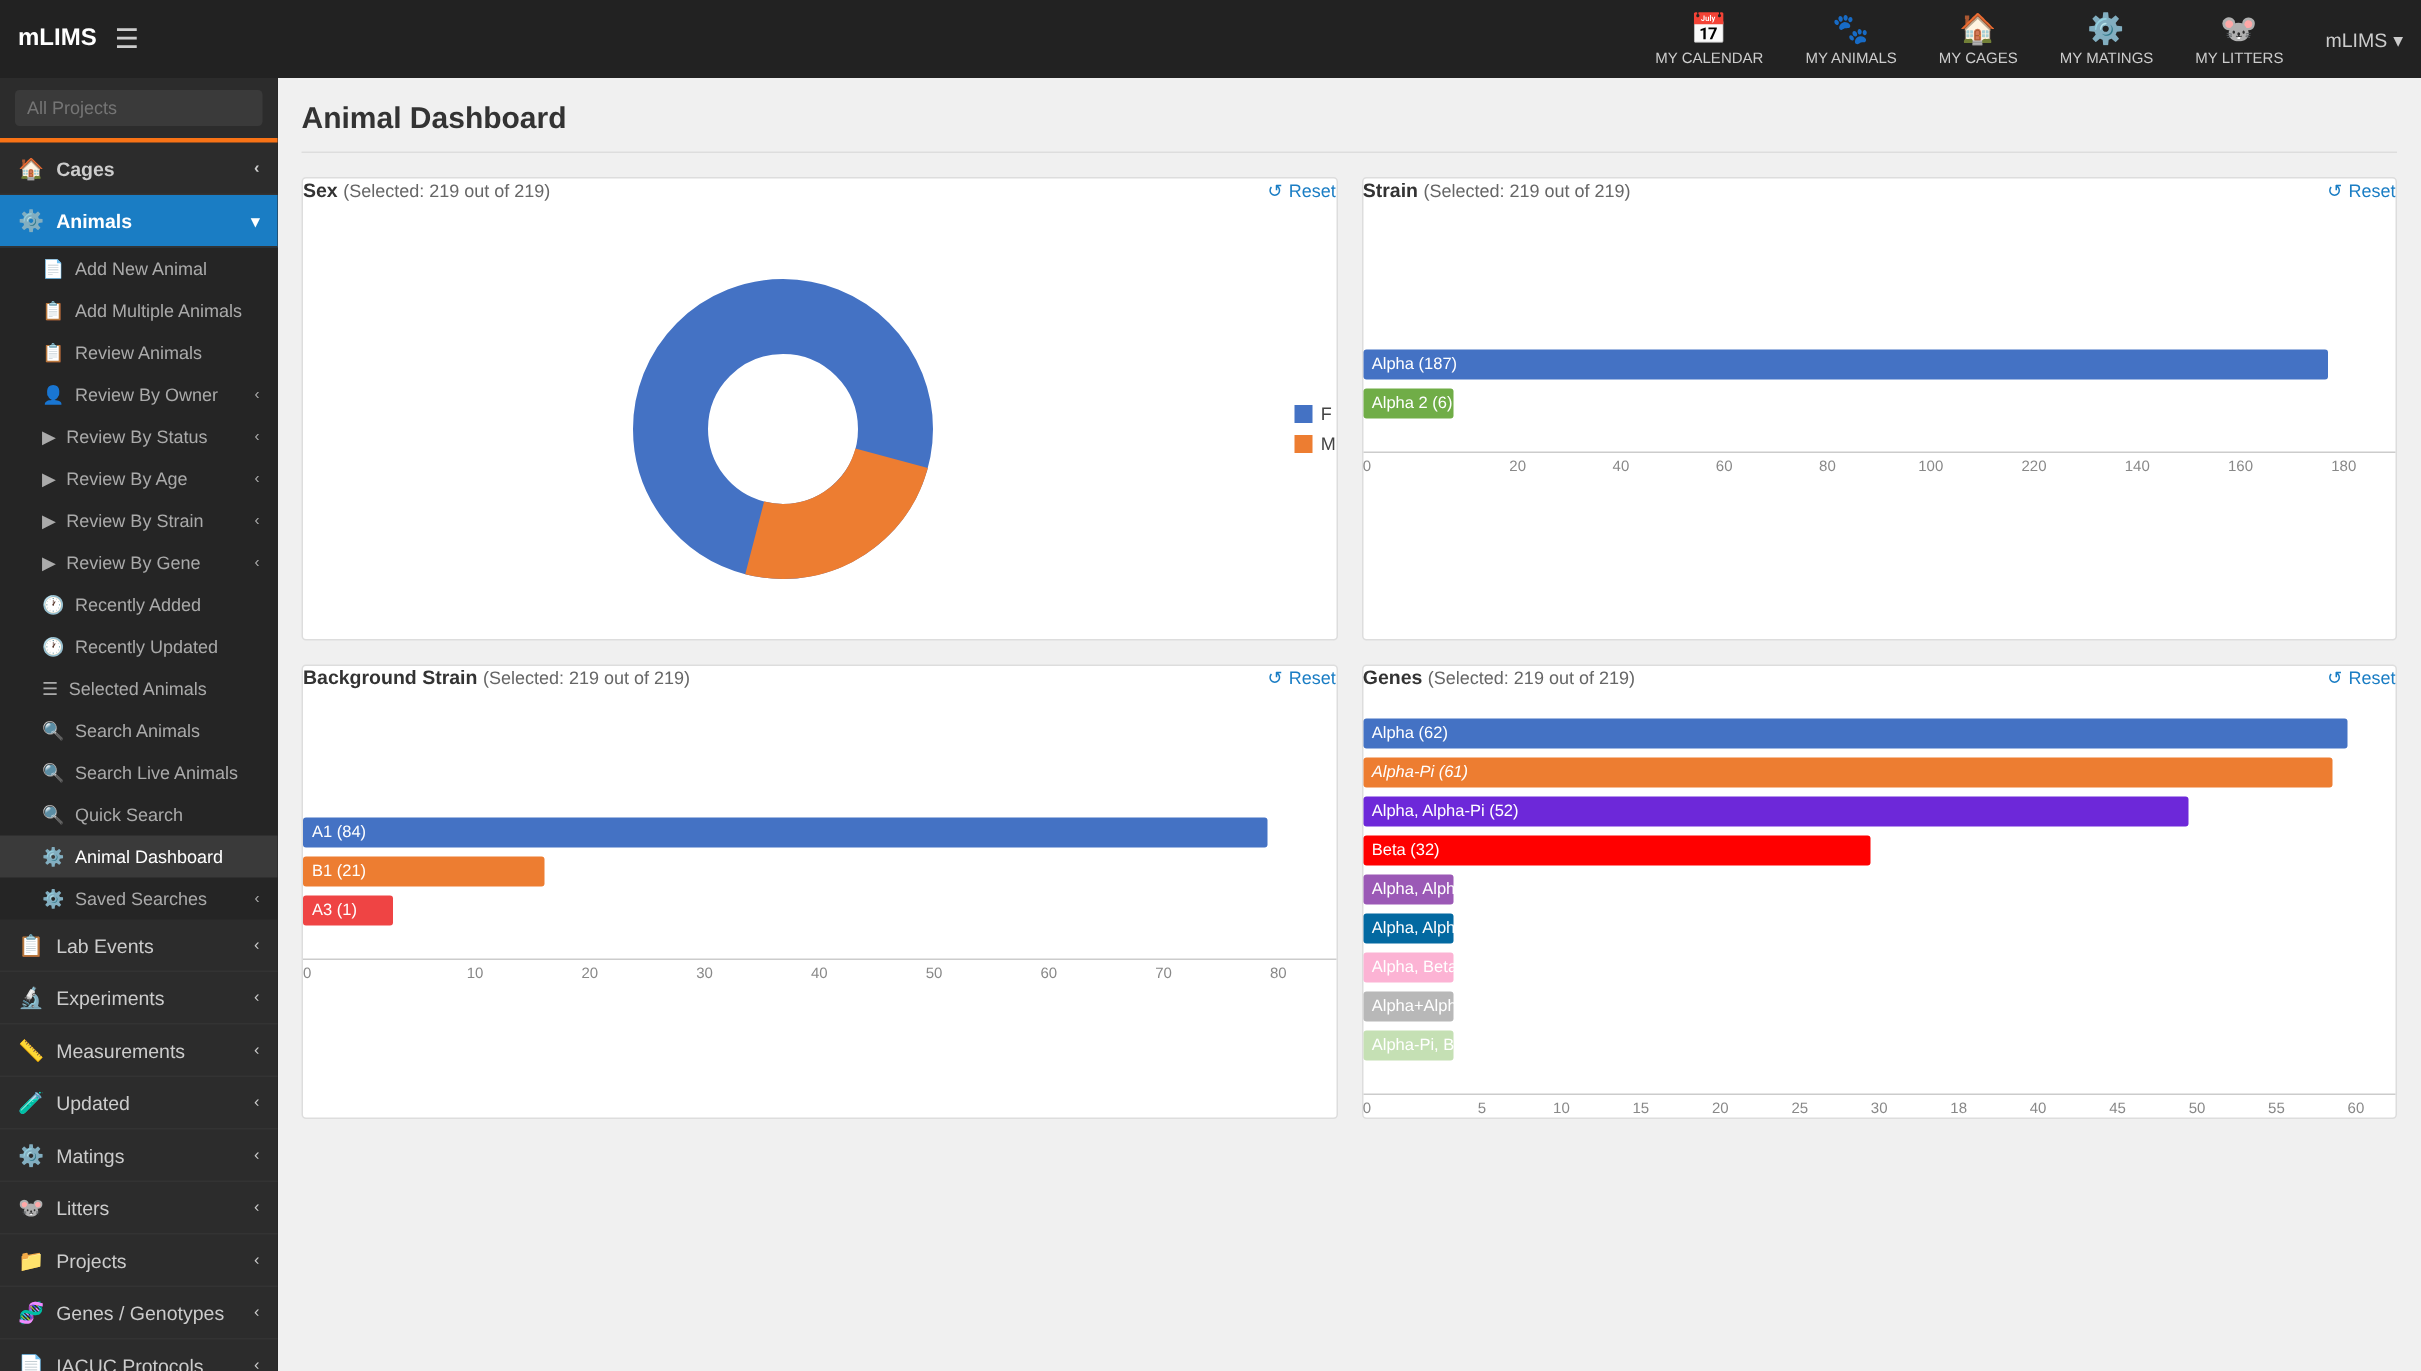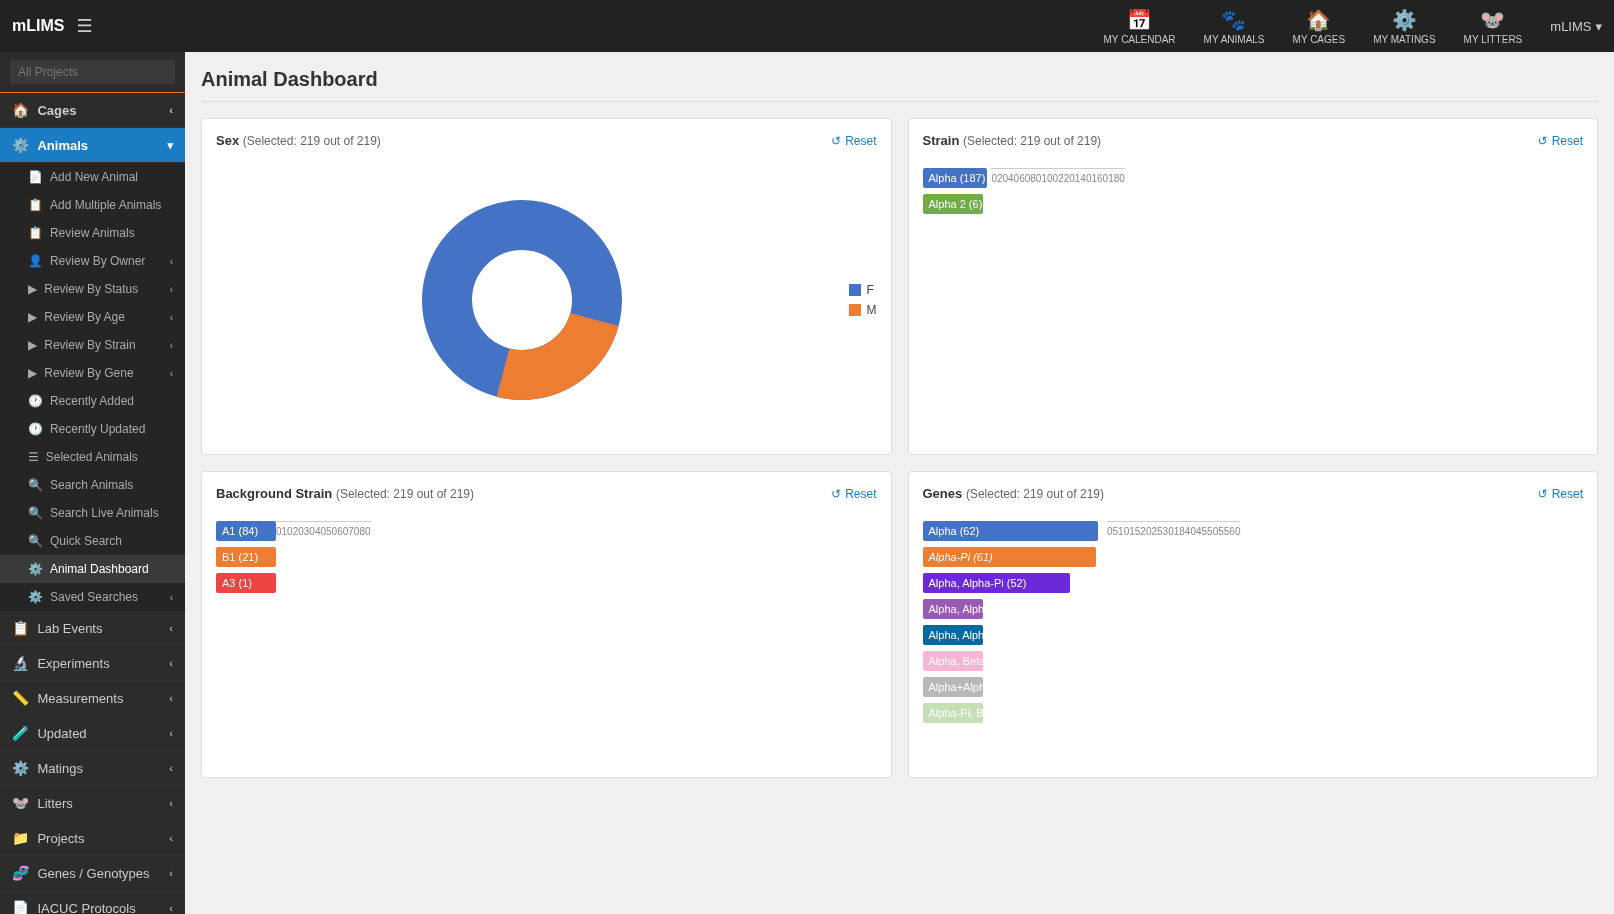--- a/index.html
+++ b/index.html
@@ -47,21 +47,21 @@
       bottom: 0;
       left: 0;
       overflow-y: auto;
       z-index: 99;
     }
     .sidebar::-webkit-scrollbar { width: 4px; }
     .sidebar::-webkit-scrollbar-thumb { background: #555; }
 
     .sidebar-search {
       padding: 8px 10px;
-      border-bottom: 1px solid #f97316;
+      border-bottom: 3px solid #f97316;
     }
     .sidebar-search input {
       width: 100%;
       padding: 5px 8px;
       background: #3a3a3a;
       border: none;
       color: #ccc;
       border-radius: 3px;
       font-size: 12px;
     }
@@ -114,21 +114,20 @@
     .dashboard-grid {
       display: grid;
       grid-template-columns: 1fr 1fr;
       gap: 16px;
     }
 
     .chart-card {
       background: #fff;
       border: 1px solid #ddd;
       border-radius: 3px;
-      padding: 14px;
     }
 
     .chart-header {
       display: flex;
       align-items: center;
       justify-content: space-between;
       margin-bottom: 12px;
     }
     .chart-title {
       font-size: 13px;
@@ -205,21 +204,21 @@
       margin-top: 8px;
     }
     .x-tick {
       font-size: 10px;
       color: #888;
       flex: 1;
       text-align: center;
     }
     .x-tick:first-child { text-align: left; }
 
-    .bar-chart-container { min-height: 250px; display: flex; justify-content: flex-start; }
+    .bar-chart-container { min-height: 250px; display: flex; flex-direction: column; justify-content: center; }
   </style>
 </head>
 <body>
 
 <div class="top-bar">
   <span class="top-bar-logo">mLIMS</span>
   <span class="top-bar-menu-icon">☰</span>
   <div class="top-bar-right">
     <div class="top-nav-item">
       <span class="top-nav-icon">📅</span>
@@ -530,20 +529,25 @@
       </div>
     </div>
             <div class="bar-row">
       <div class="bar-fill" style="background:#ED7D31;width:93.84615384615384%;min-width:60px;font-style:italic;">
         <span class="bar-fill-label">Alpha-Pi (61)</span>
       </div>
     </div>
             <div class="bar-row">
       <div class="bar-fill" style="background:#6d28d9;width:80%;min-width:60px;">
         <span class="bar-fill-label">Alpha, Alpha-Pi (52)</span>
+      </div>
+    </div>
+            <div class="bar-row">
+      <div class="bar-fill" style="background:#FF0000;width:49.23076923076923%;min-width:60px;">
+        <span class="bar-fill-label">Beta (32)</span>
       </div>
     </div>
             <div class="bar-row">
       <div class="bar-fill" style="background:#9B59B6;width:7.6923076923076925%;min-width:60px;">
         <span class="bar-fill-label">Alpha, Alpha+AlphaPi, Alpha+Pi (5)</span>
       </div>
     </div>
             <div class="bar-row">
       <div class="bar-fill" style="background:#0369a1;width:1.5384615384615385%;min-width:60px;">
         <span class="bar-fill-label">Alpha, Alpha-AlphaPi (1)</span>

